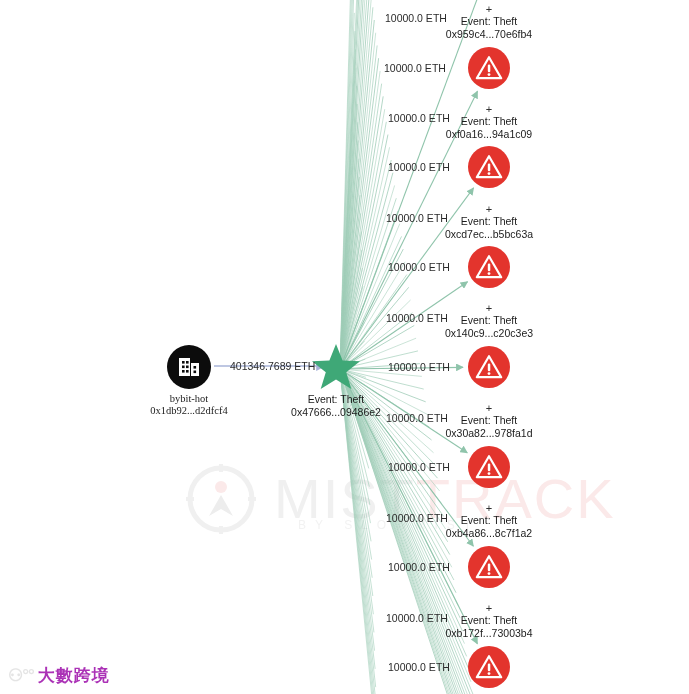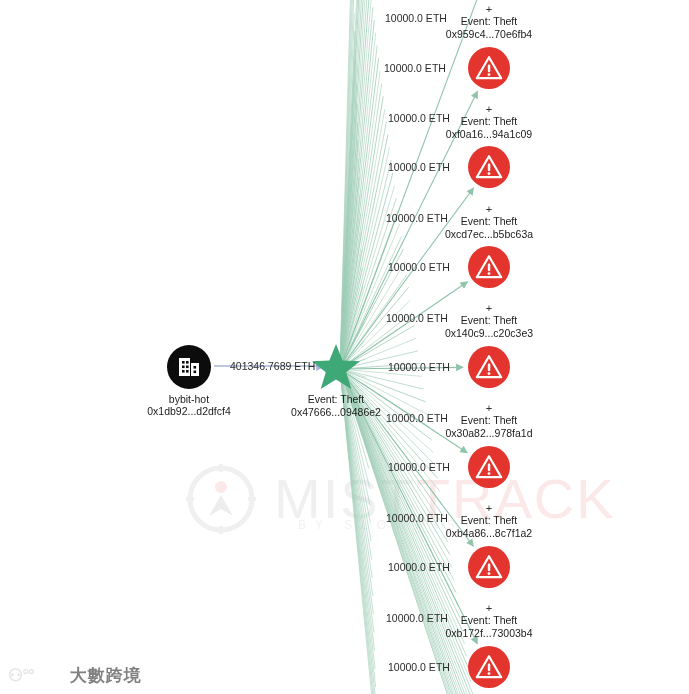--- a/index.html
+++ b/index.html
@@ -68,24 +68,23 @@
     opacity: 0.9;
   }
   .wm-corner .wm-corner-glyph {
     font-size: 17px;
     color: #e2e2e2;
     font-weight: bold;
     letter-spacing: -1px;
   }
   .wm-corner .wm-corner-text {
     font-size: 17px;
-    color: #737373;
+    color: #a21caf;
     font-weight: bold;
     letter-spacing: 1px;
-    margin-left: 32px;
   }
 
   
   #edges {
     position: absolute;
     left: 0;
     top: 0;
     width: 689px;
     height: 694px;
   }
@@ -121,20 +120,21 @@
 
   .node-label {
     position: absolute;
     left: 50%;
     transform: translateX(-50%);
     text-align: center;
     font-size: 10.5px;
     line-height: 12px;
     color: #1b1b1b;
     white-space: nowrap;
+    font-family: Liberation Serif, serif;
   }
   .node-exchange .node-label { top: 48px; }
 
   
   .alert-label {
     position: absolute;
     text-align: center;
     font-size: 10.5px;
     line-height: 12.5px;
     color: #1b1b1b;

